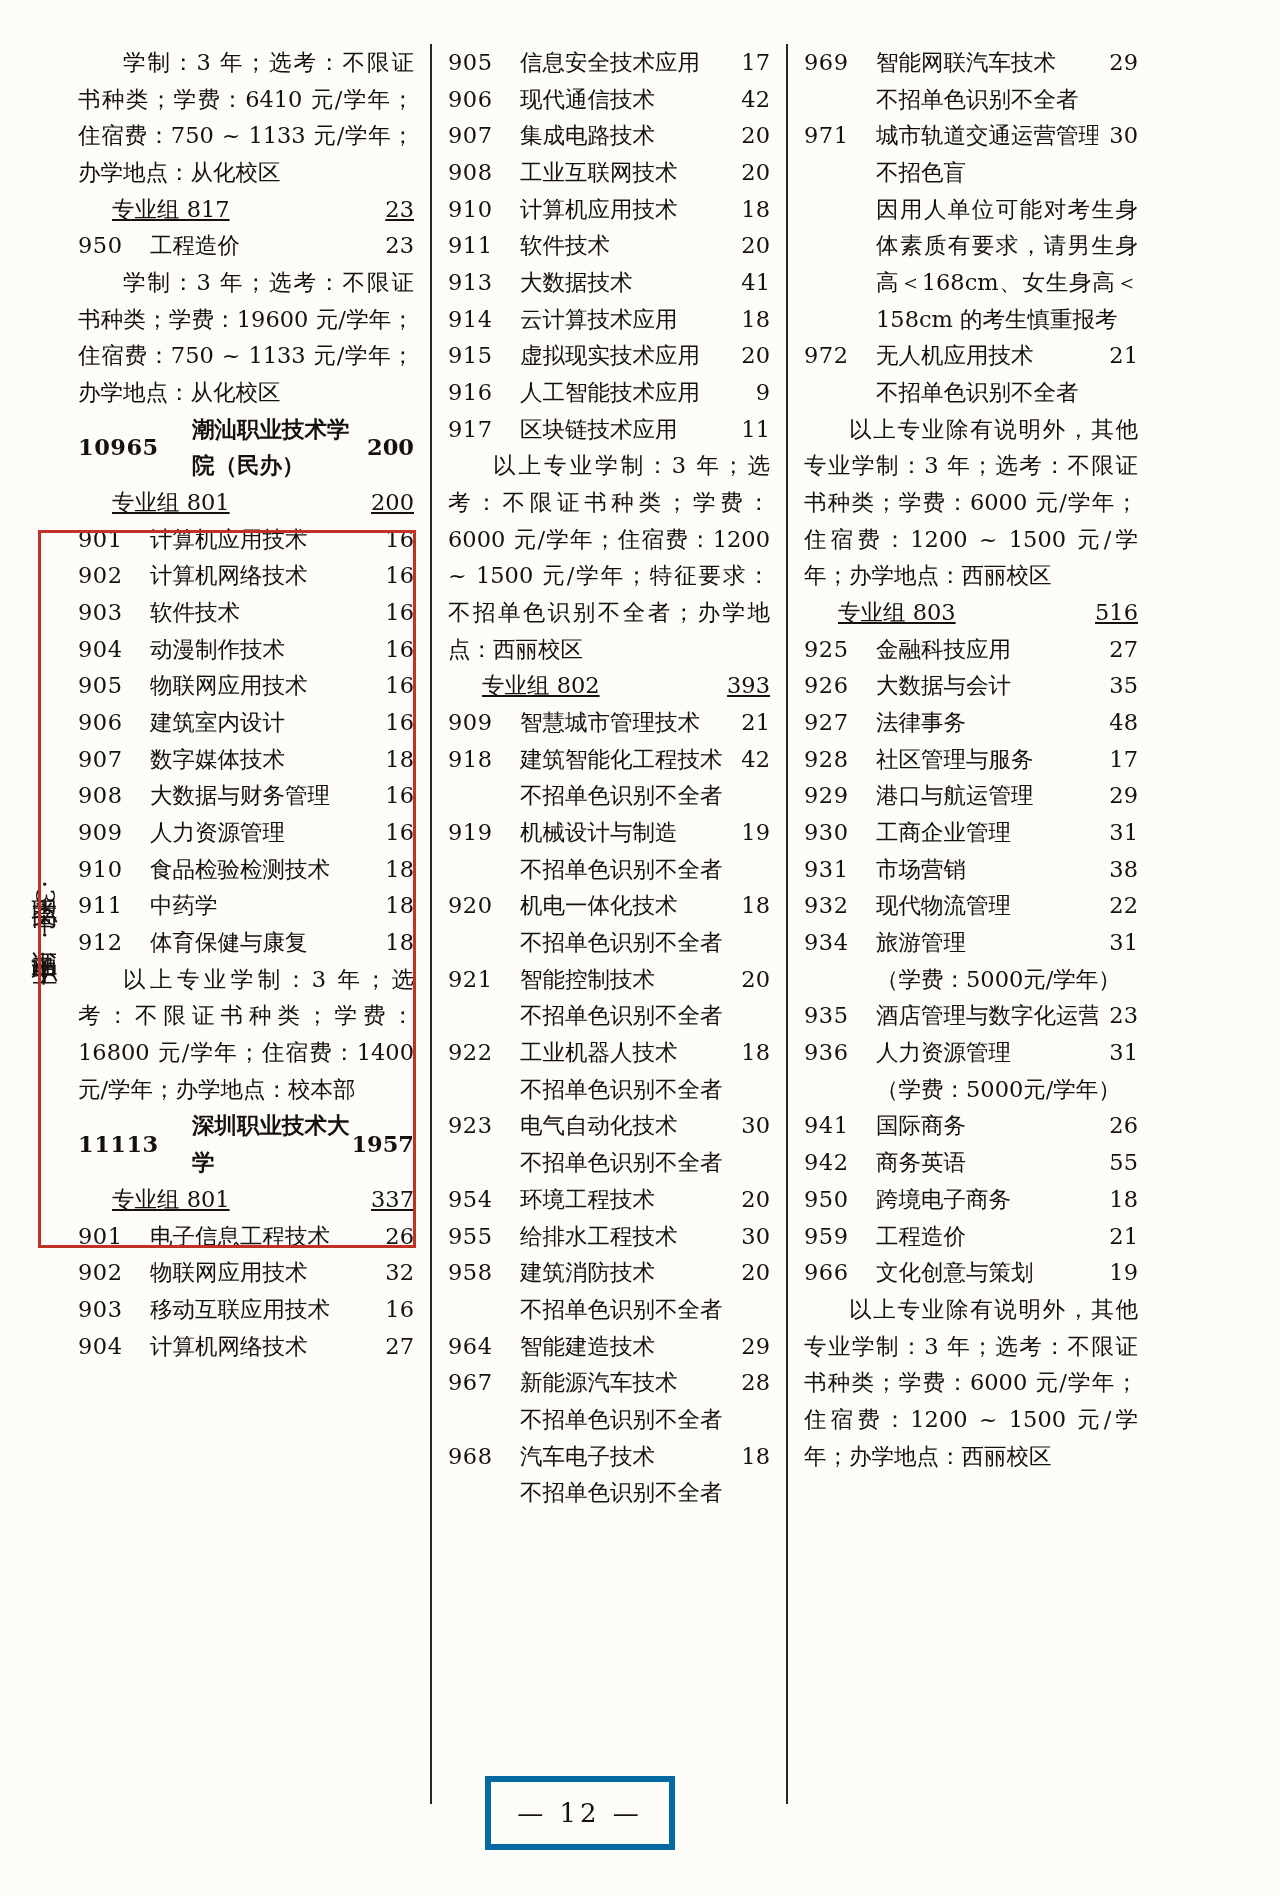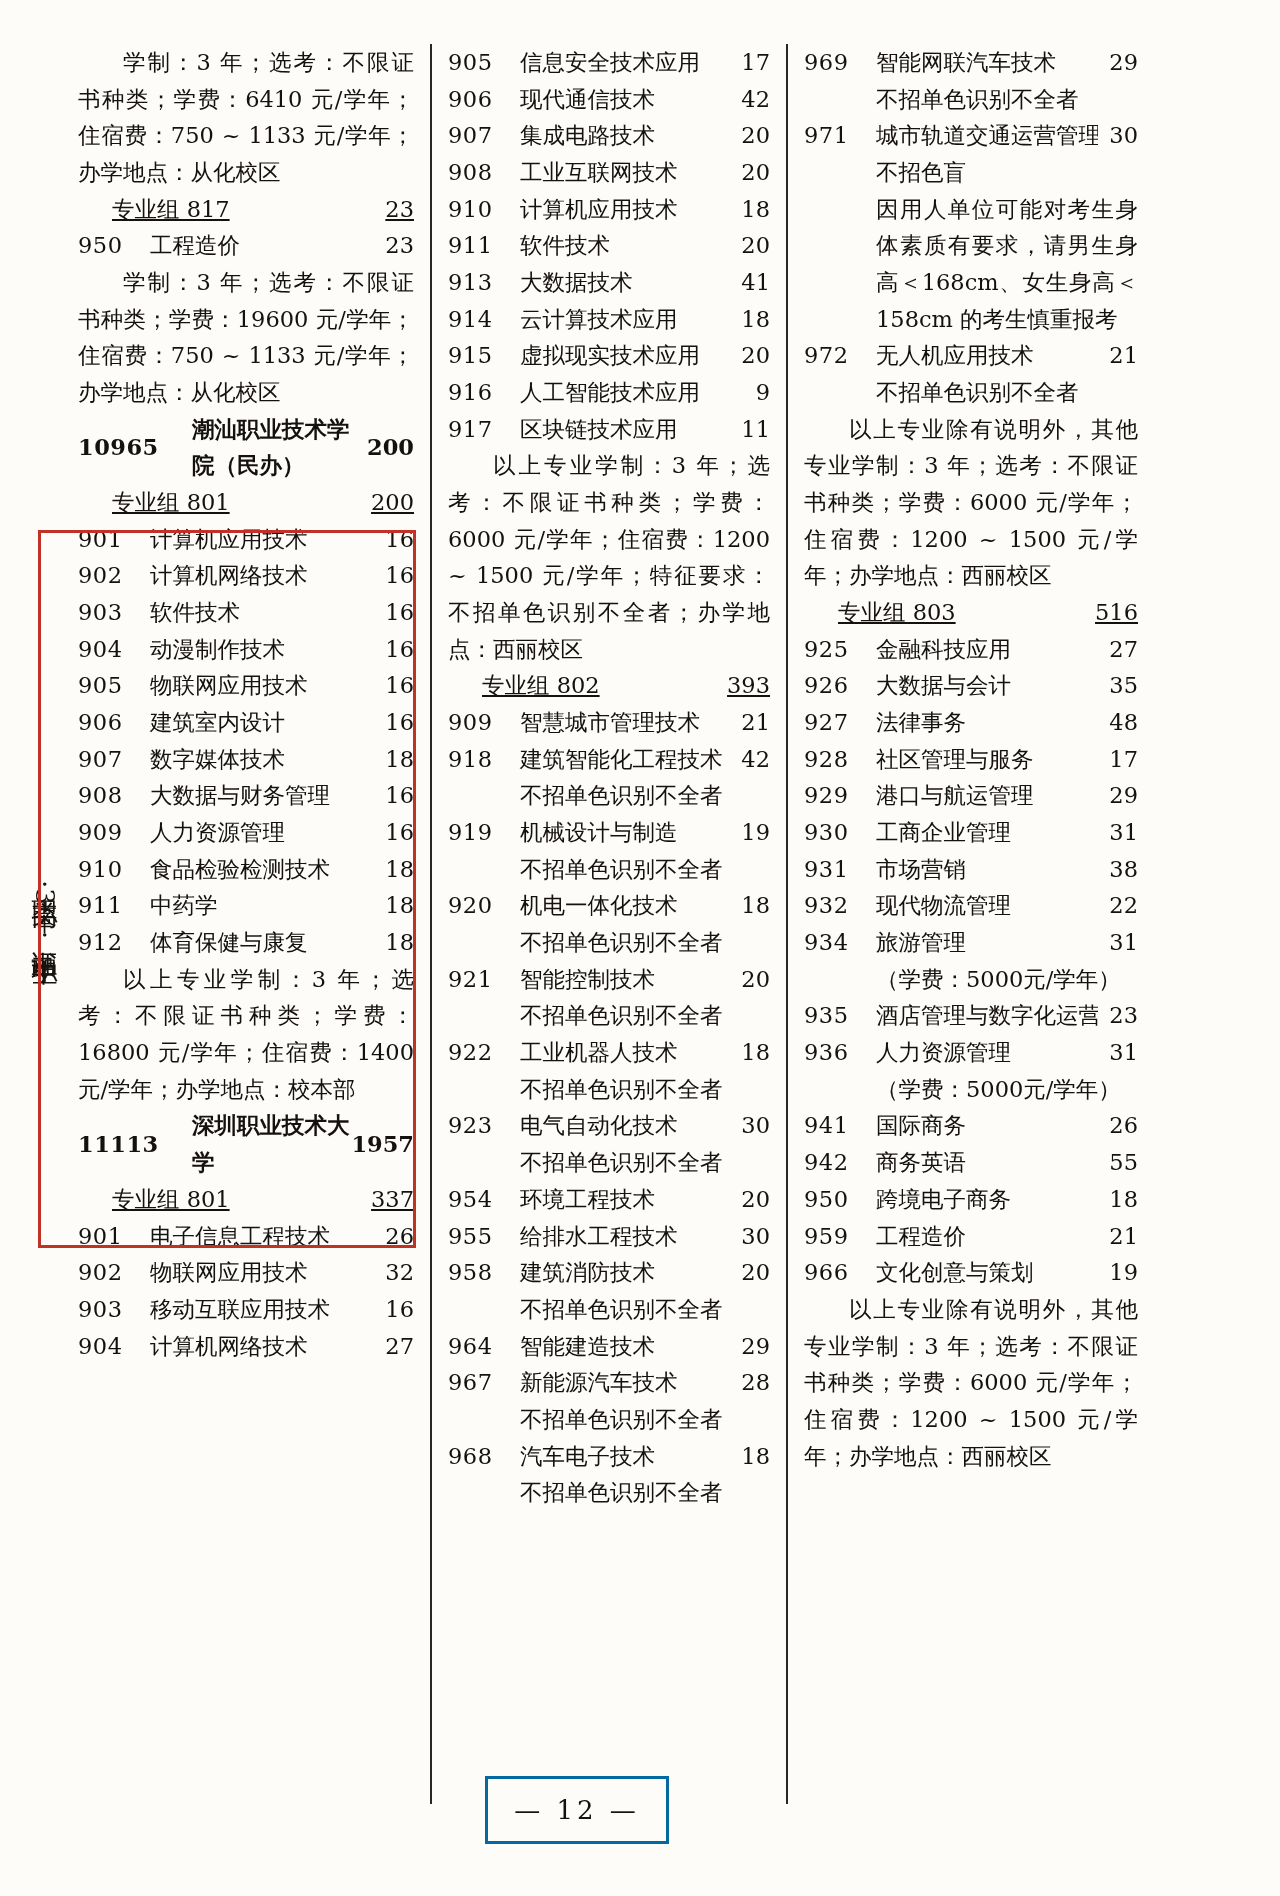--- a/index.html
+++ b/index.html
@@ -71,21 +71,21 @@
     left:38px;top:530px;
     width:372px;height:712px;
     border:3px solid #c03226;
     pointer-events:none;
   }
   
   .footer{
     position:absolute;
     left:485px;top:1776px;
     width:178px;height:62px;
-    border:3px solid #0369a1;
+    border:6px solid #0369a1;
     display:flex;align-items:center;justify-content:center;
     font-size:26px;
     letter-spacing:4px;
   }
 </style>
 </head>
 <body>
 
 <div class="page">
 

